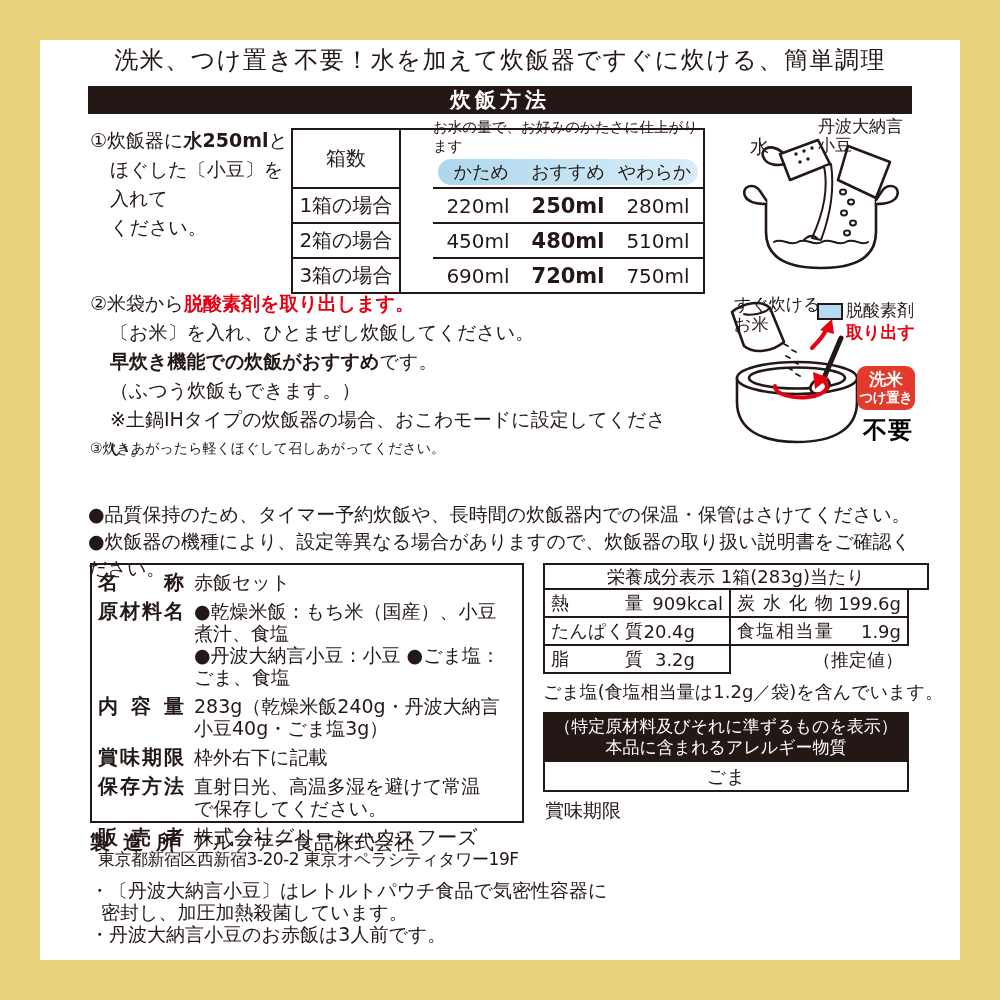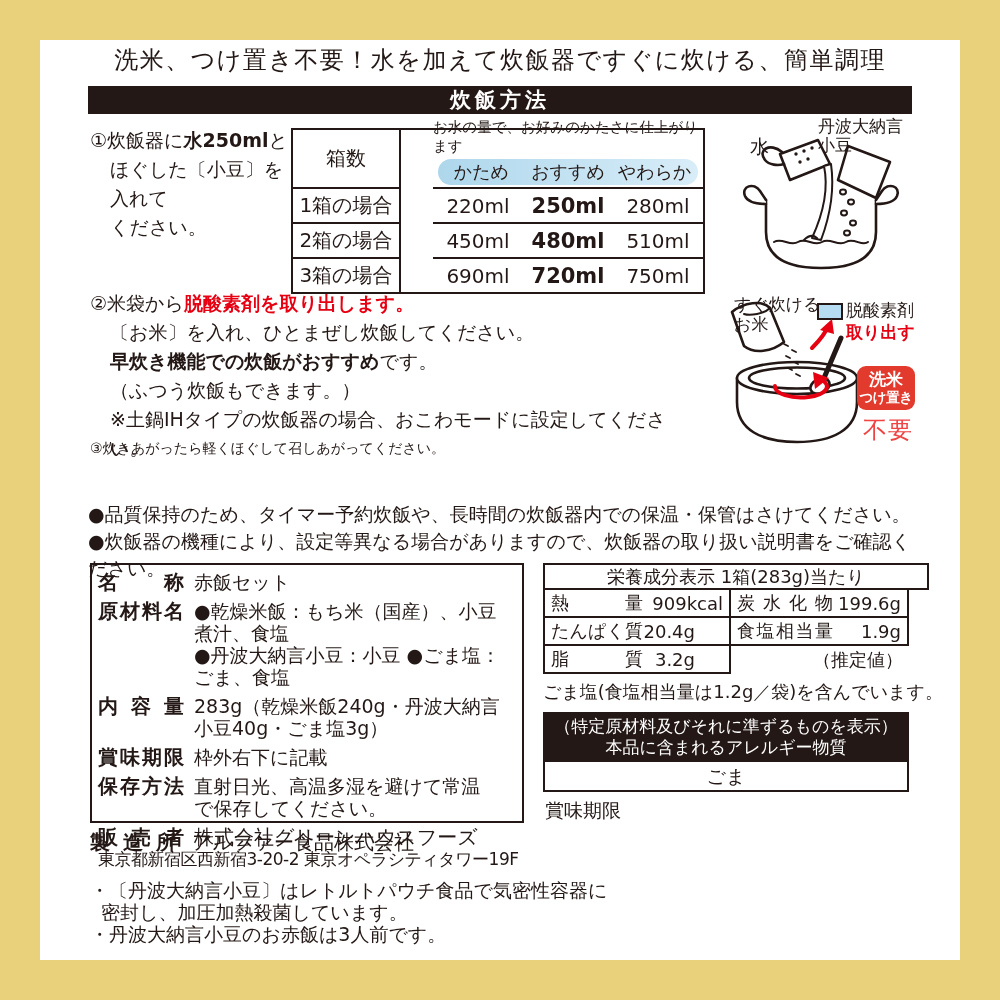--- a/index.html
+++ b/index.html
@@ -27,21 +27,21 @@
   .wt-pill span{flex:1;text-align:center;font-size:18px;line-height:26px;}
   .wt-vals{height:33px;border-top:2px solid #231815;display:flex;align-items:center;}
   .wt-vals span{flex:1;text-align:center;font-size:20px;}
   .wt-vals .b{font-size:21px;}
   
   .illus{z-index:1;}
   .ilabel{position:absolute;font-size:17px;line-height:20px;white-space:nowrap;}
   .badge{position:absolute;left:157px;top:80px;width:58px;height:44px;background:#e23a2c;border-radius:9px;color:#fff;font-weight:bold;text-align:center;display:flex;flex-direction:column;justify-content:center;}
   .badge .l1{font-size:17px;line-height:19px;}
   .badge .l2{font-size:13.5px;line-height:17px;letter-spacing:-0.5px;}
-  .fuyou{position:absolute;left:163px;top:128px;font-size:24px;font-weight:normal;color:#ef4444;letter-spacing:1px;}
+  .fuyou{position:absolute;left:163px;top:128px;font-size:24px;font-weight:bold;color:#000000;letter-spacing:1px;}
   
   .notice{font-size:19px;line-height:27px;}
   
   .ptable{left:90px;top:563px;width:434px;height:260px;border:2px solid #231815;box-sizing:border-box;padding:6px 8px 0 6px;font-size:19px;line-height:22px;}
   .prow{display:flex;margin-bottom:7px;}
   .plab{flex:0 0 86px;font-weight:bold;font-size:20px;text-align:justify;text-align-last:justify;text-justify:inter-character;margin-right:10px;}
   .pval{flex:1;}
   .paddr{font-size:17px;letter-spacing:-0.5px;white-space:nowrap;margin-top:-2px;}
   
   .ntable{left:543px;top:563px;width:386px;box-sizing:border-box;font-size:18px;}

